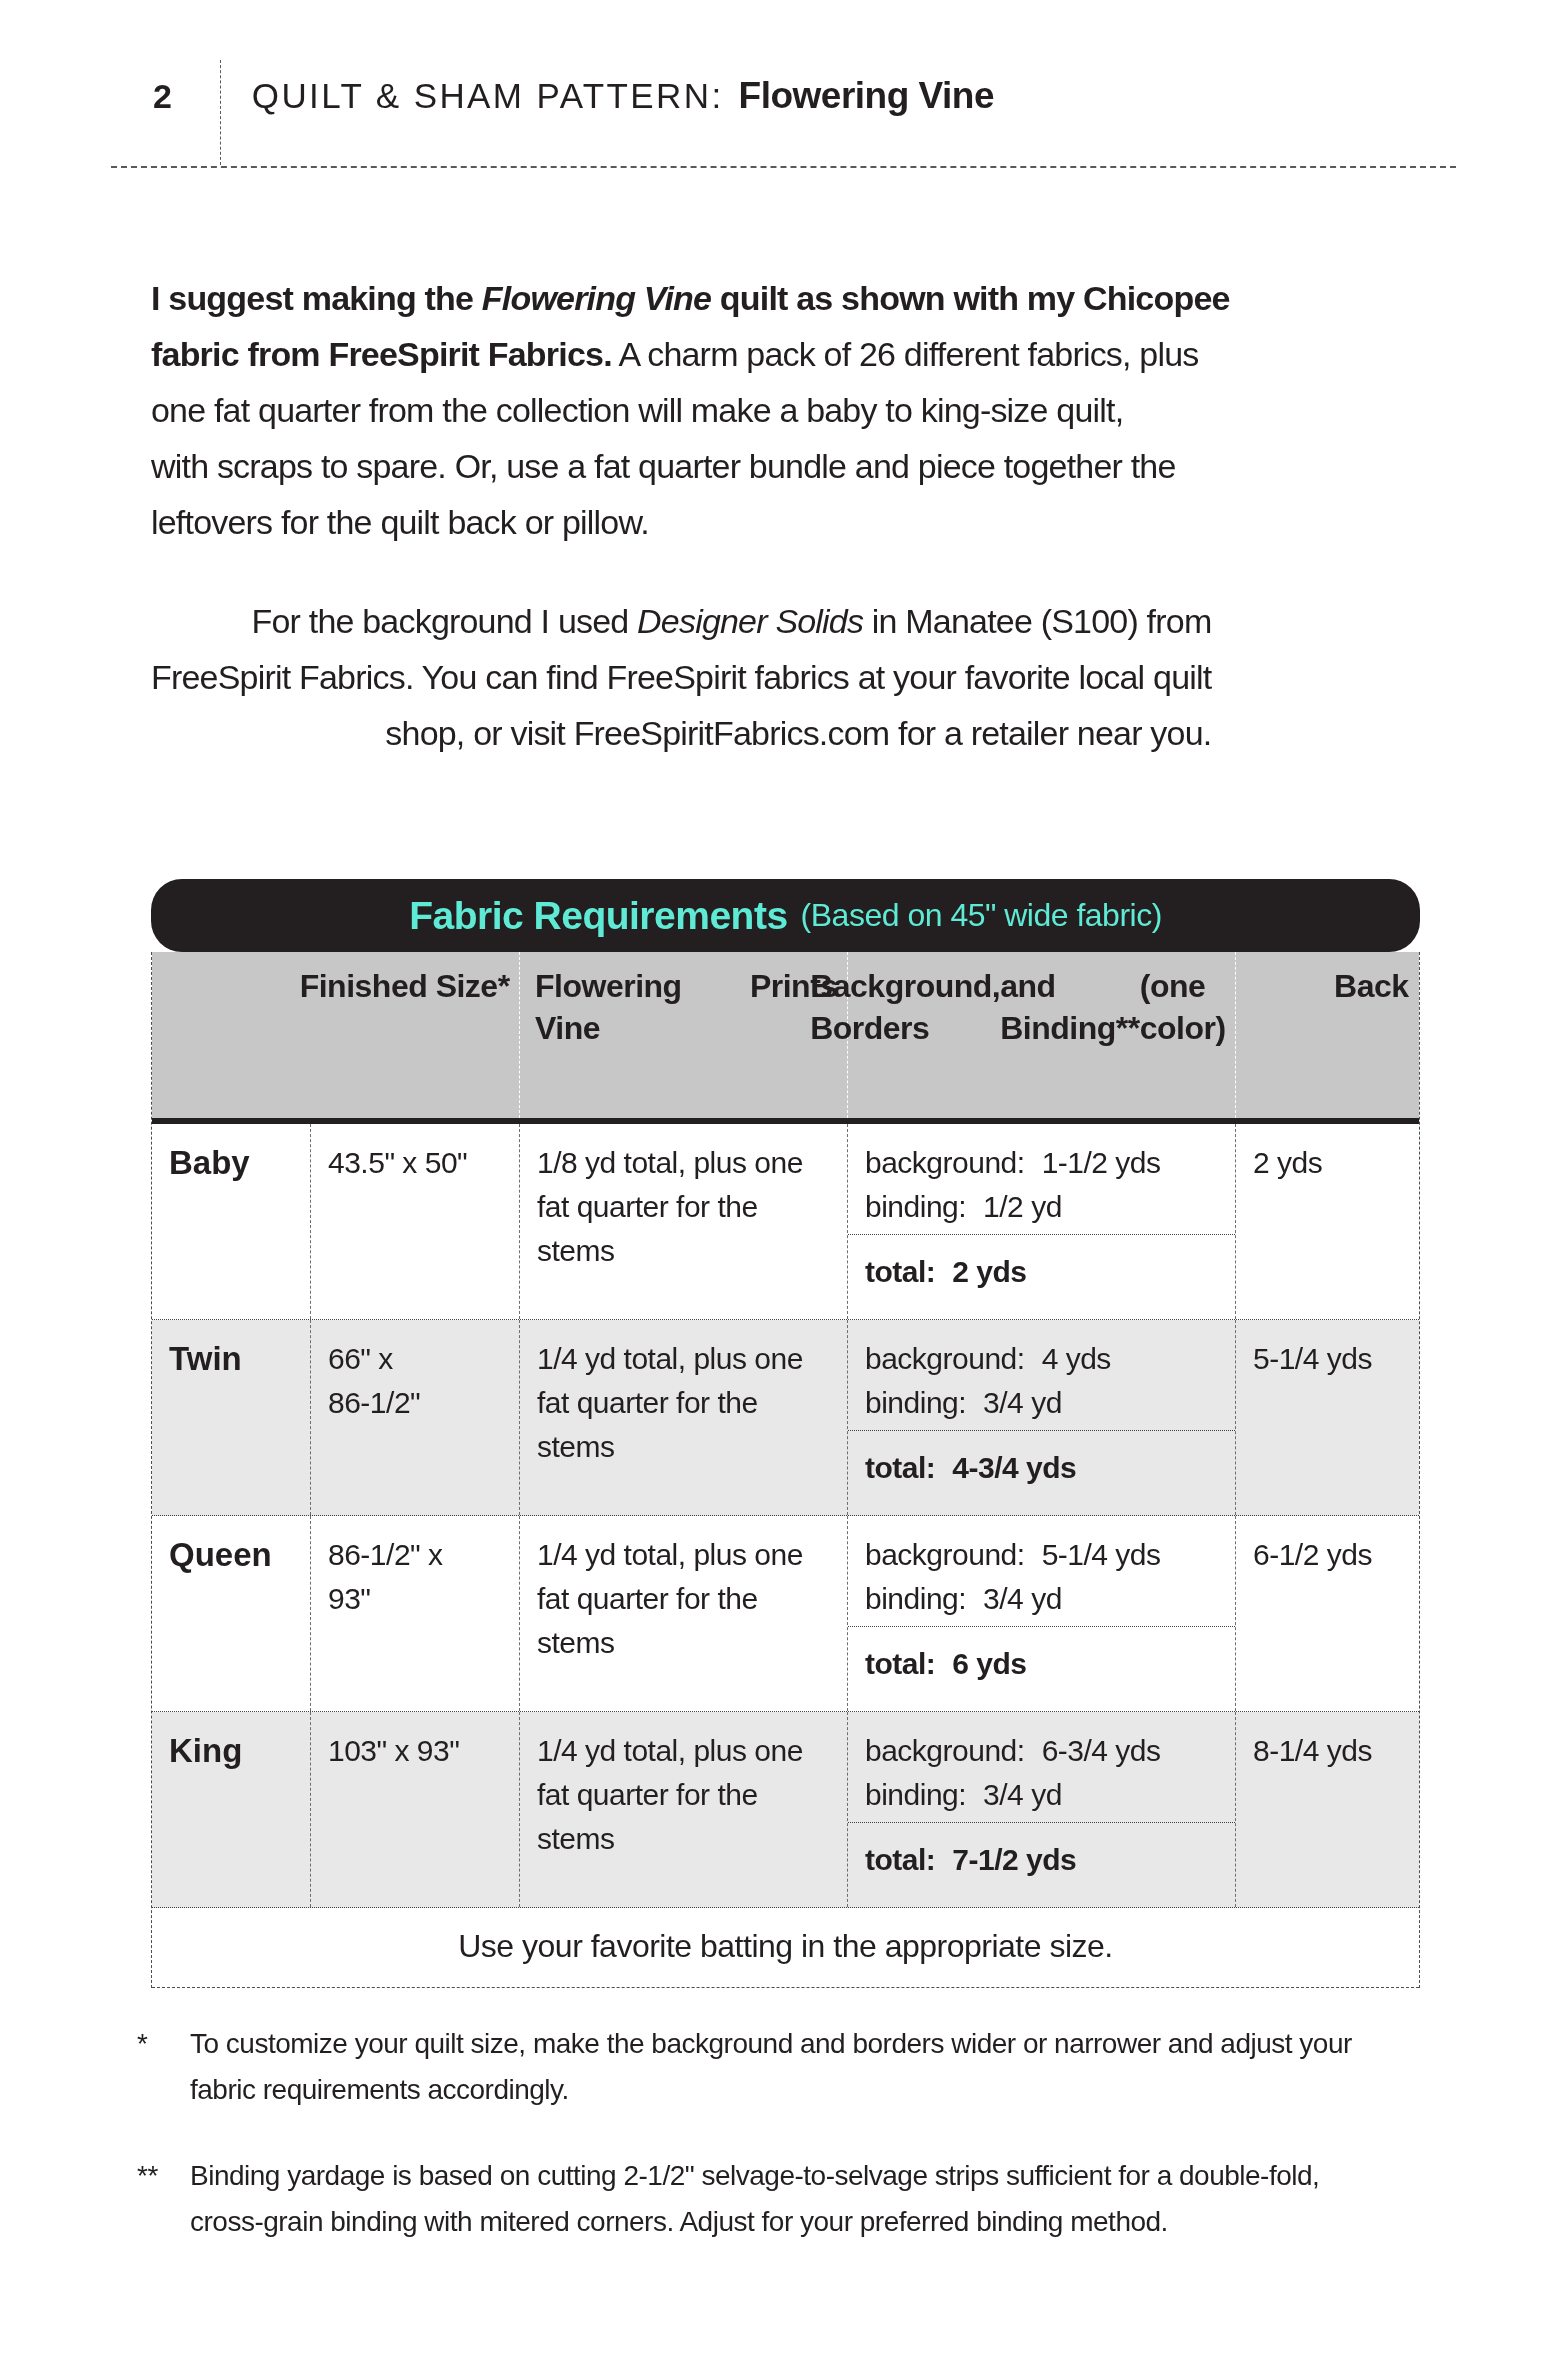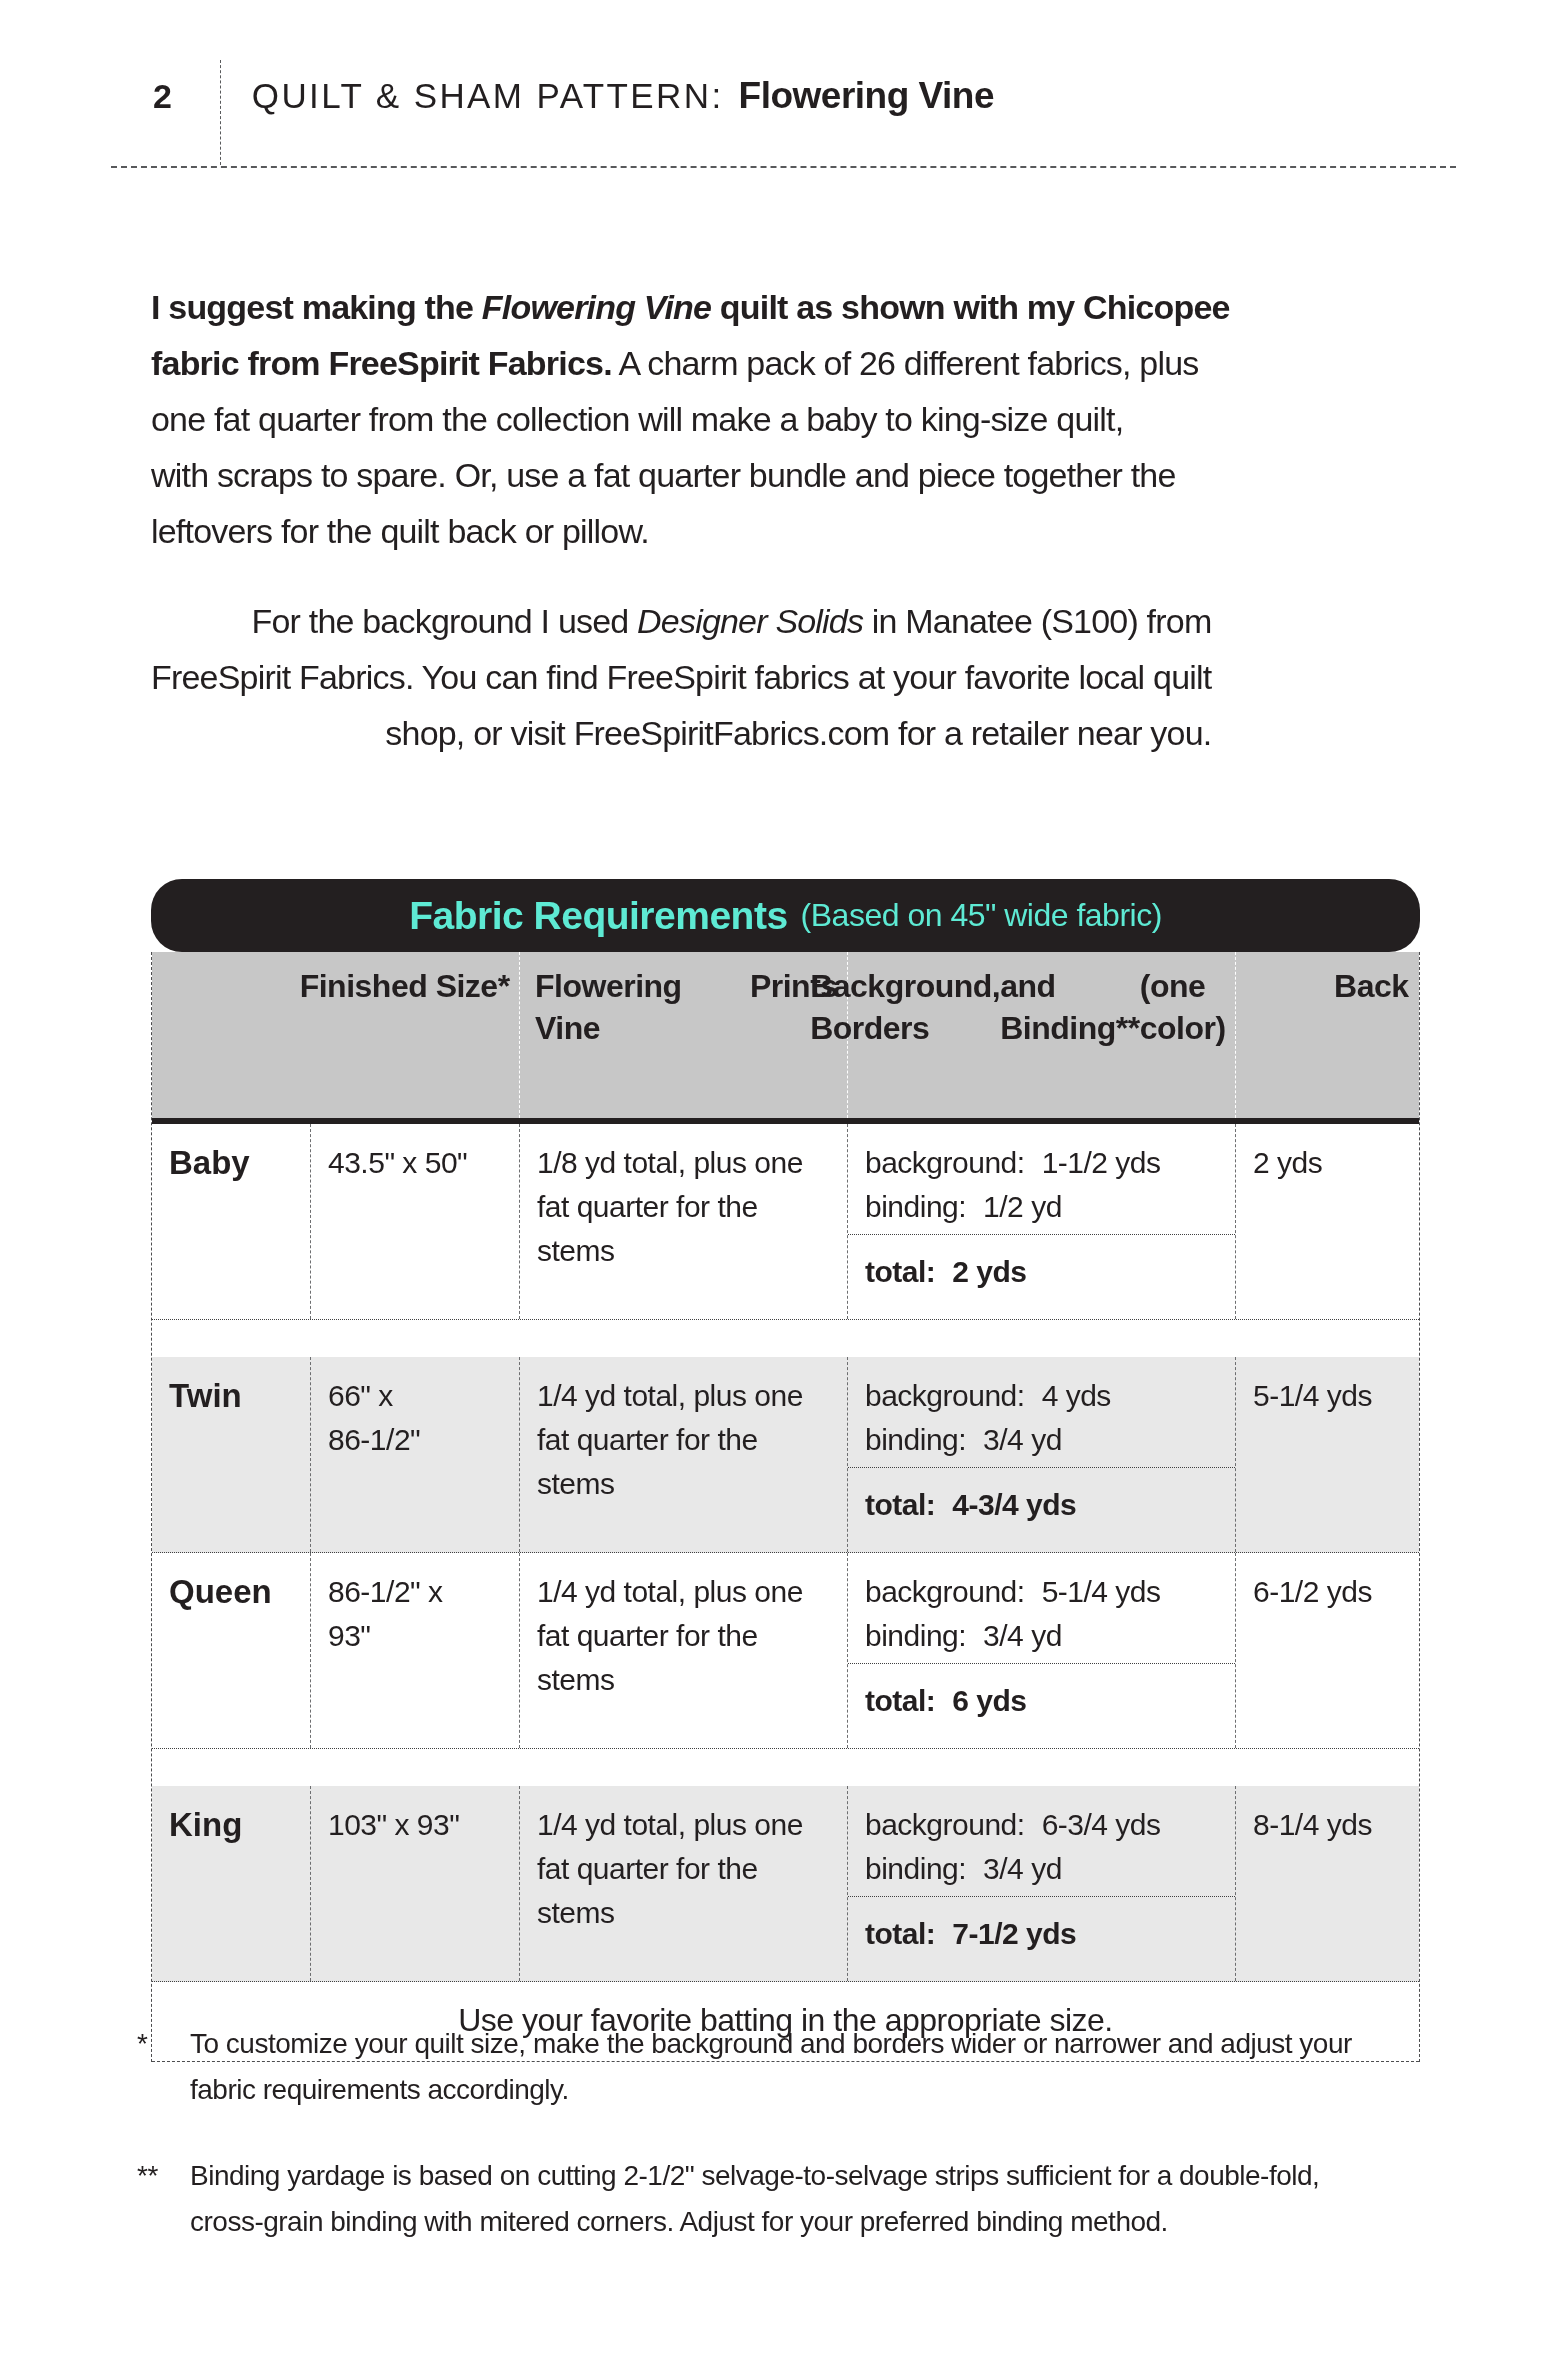--- a/index.html
+++ b/index.html
@@ -24,21 +24,21 @@
     position:absolute; left:220px; top:60px; height:105px; width:0;
     border-left:1.9px dashed #58595b;
   }
   .mast-rule {
     position:absolute; left:111px; top:166px; width:1345px; height:0;
     border-top:2.8px dashed #58595b;
   }
 
   
   .intro { position:absolute; left:151px; font-size:34px; line-height:56px; letter-spacing:-0.8px; }
-  .intro-p1 { top:279px; }
+  .intro-p1 { top:270px; }
   .intro-p2 { top:593px;text-align:right; }
   .tline { display:block; white-space:nowrap; }
   .b  { font-weight:bold; }
   .bi { font-weight:bold; font-style:italic; }
   .i  { font-style:italic; }
 
   
   .fabric-table { position:absolute; left:151px; top:879px; width:1269px; }
   .t-title {
     height:73px; background:#231f20; color:#5eead4;
@@ -63,21 +63,21 @@
   }
   .th {
     display:flex; flex-direction:row; justify-content:flex-end;
     padding:13px 9.4px 15px 15px;
     font-weight:bold; font-size:32px; line-height:42px; letter-spacing:-0.5px;
   }
   .th-span2 { grid-column:1 / 3; }
   .wdash { border-left:1.9px dashed #ffffff; }
 
   .t-row { min-height:196px; box-sizing:border-box; border-bottom:1.9px dotted #404041; }
-  .t-row.alt { background:#e8e8e8;margin-top:37px; }
+  .t-row.alt { background:#e8e8e8; }
   .td {
     padding:17px 9.4px 9.4px 17px;
     font-size:30px; line-height:44px; letter-spacing:-0.5px;
     box-sizing:border-box;
   }
   .gdash { border-left:1.9px dashed #6d6e70; }
   .td-name { font-weight:bold; font-size:33px; letter-spacing:0; }
   .dim-line { display:block; white-space:nowrap; }
   .td-combo { padding:0; display:flex; flex-direction:column; }
   .combo-top { flex:1.5; padding:17px 9.4px 3.8px 17px; }

